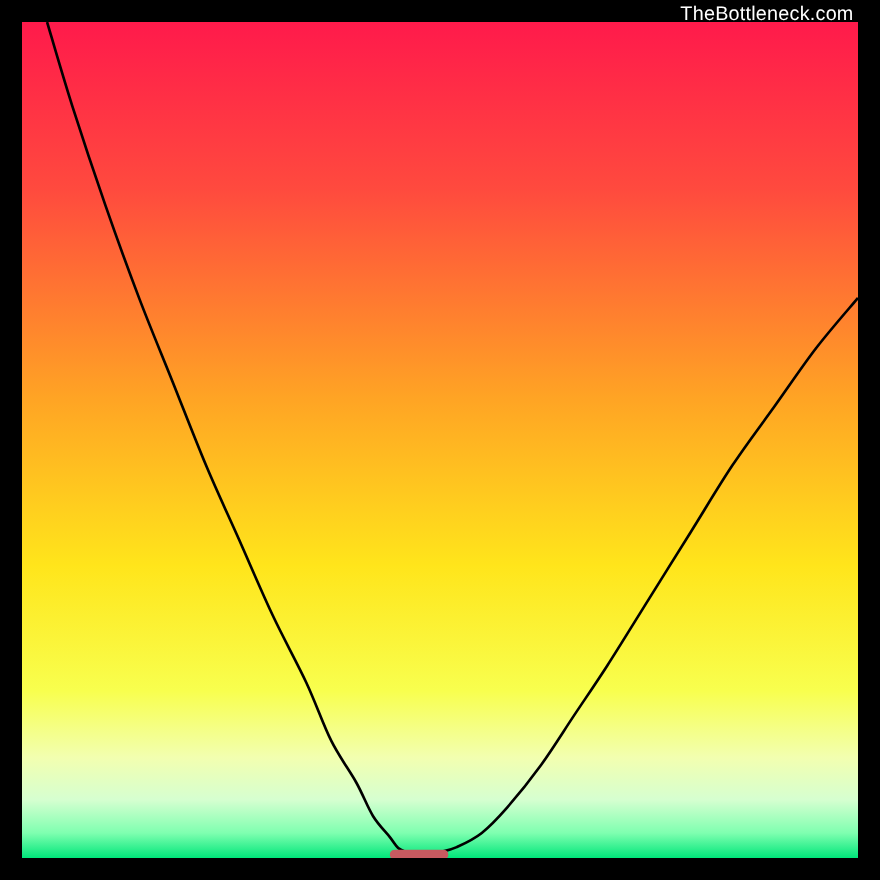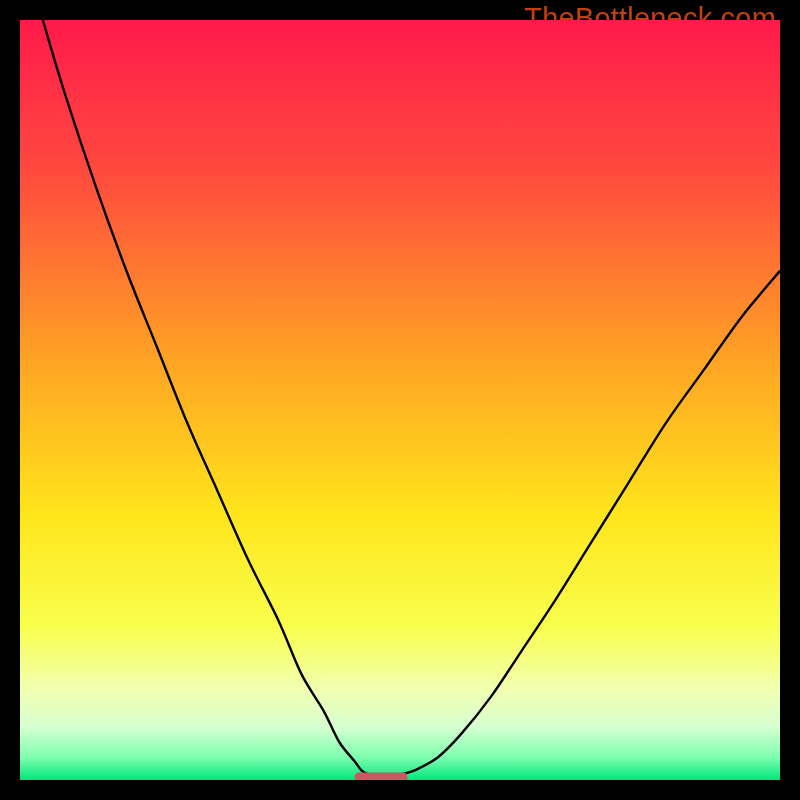--- a/index.html
+++ b/index.html
@@ -23,22 +23,22 @@
     position: absolute;
     left: 0;
     top: 0;
     width: 760px;
     height: 760px;
   }
   .watermark {
     position: absolute;
     top: 2px;
     right: 24px;
-    color: #c2410c;
-    font-size: 29px;
+    color: #ffffff;
+    font-size: 18px;
     font-weight: 400;
     letter-spacing: 0.2px;
   }
 </style>
 </head>
 <body>
 
 <div class="watermark">TheBottleneck.com</div>
 
 <div class="frame">

